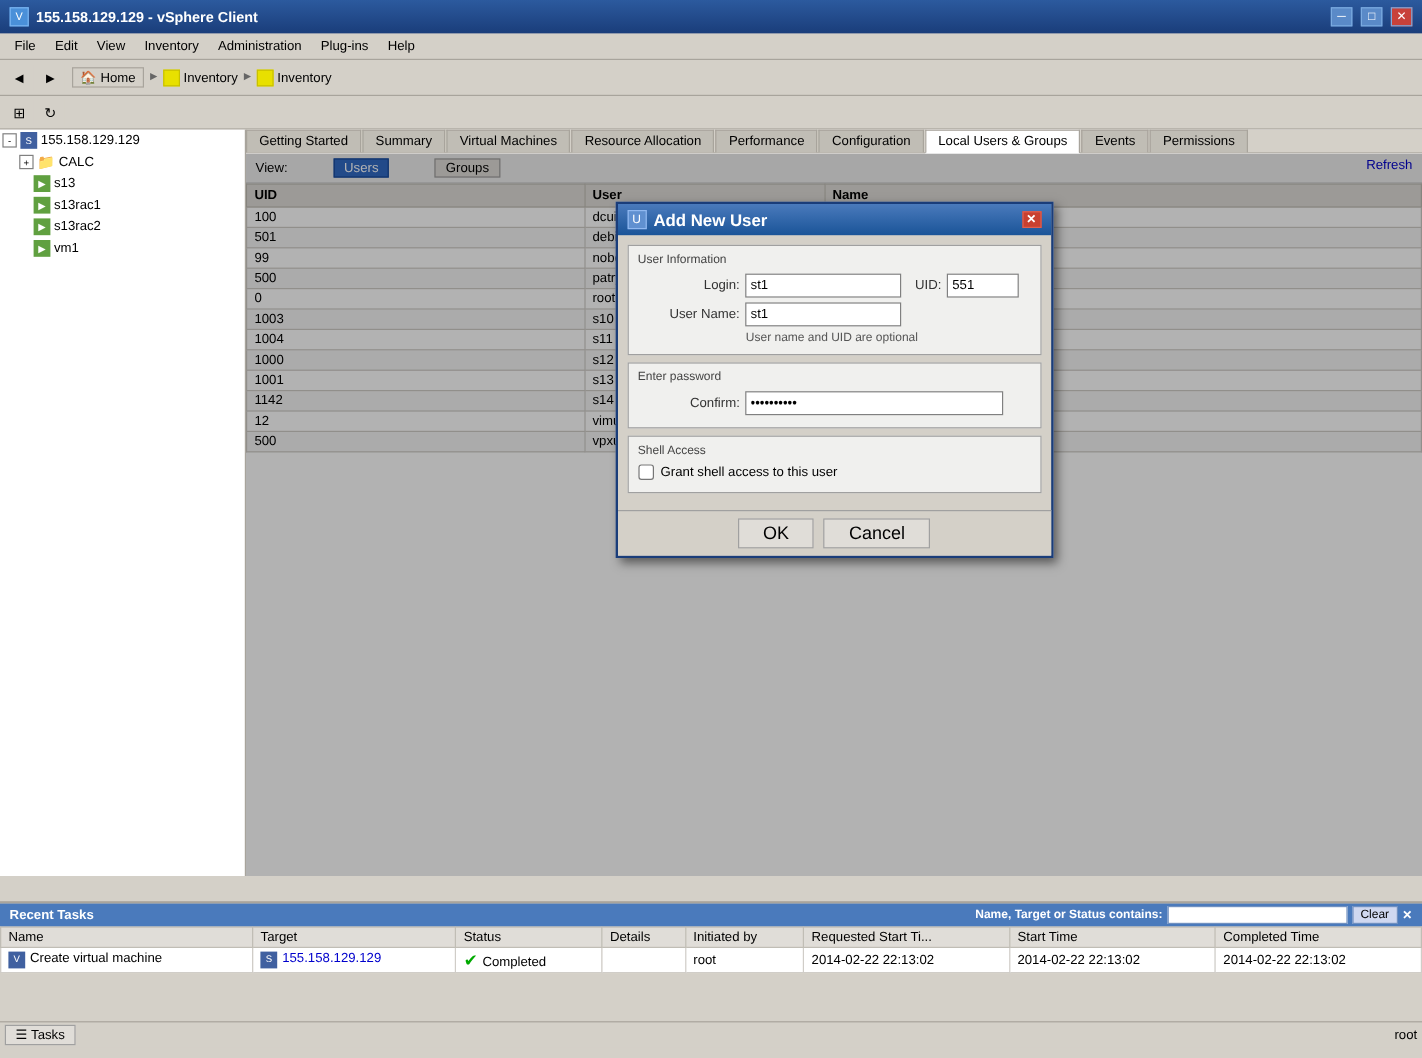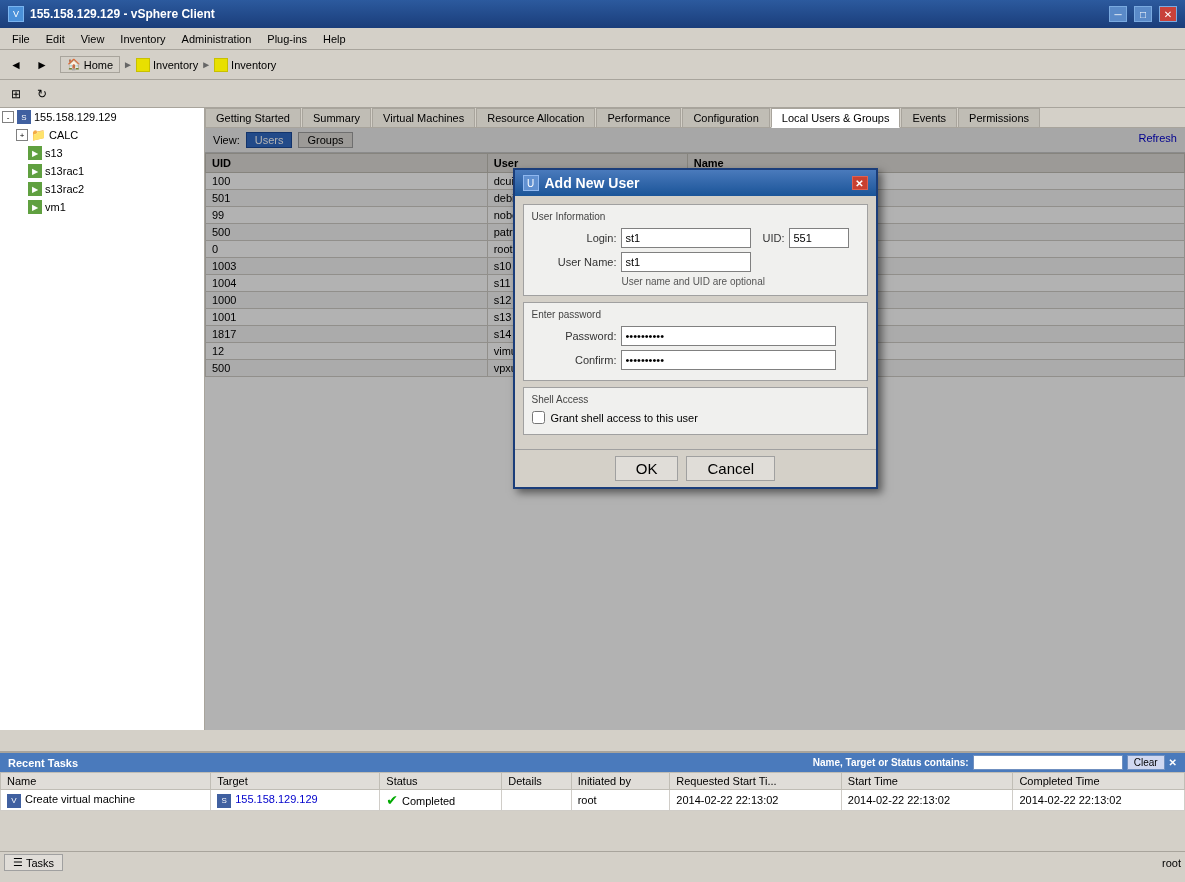--- a/index.html
+++ b/index.html
@@ -45,21 +45,21 @@
 
     
     #tabs { background: #d4d0c8; display: flex; border-bottom: 1px solid #a8a49c; }
     .tab { padding: 3px 10px; border: 1px solid #a8a49c; border-bottom: none; cursor: pointer; background: #c0bdb5; font-size: 11px; margin-right: 1px; }
     .tab.active { background: white; border-bottom: 1px solid white; margin-bottom: -1px; }
 
     
     #view-area { background: white; flex: 1; overflow: hidden; position: relative; }
     #view-toolbar { background: #f0f0f0; padding: 4px 8px; border-bottom: 1px solid #c8c8c8; display: flex; gap: 8px; justify-content: space-between; }
     .view-label { font-size: 11px; }
-    .view-btn { padding: 1px 8px; border: 1px solid #a0a0a0; background: #e0ddd8; cursor: pointer; font-size: 11px; }
+    .view-btn { padding: 1px 8px; border: 1px solid #a0a0a0; background: #e0ddd8; cursor: pointer; font-size: 11px; margin-left: 32px; }
     .view-btn.active { background: #316ac5; color: white; border-color: #1a4a9a; }
     .refresh-link { color: #0000cc; cursor: pointer; text-decoration: none; font-size: 11px; }
 
     
     #users-table { width: 100%; border-collapse: collapse; font-size: 11px; }
     #users-table th { background: #e0ddd8; border: 1px solid #c0bdb5; padding: 3px 6px; text-align: left; font-weight: bold; }
     #users-table td { border: 1px solid #d0cdc8; padding: 2px 6px; background: white; }
     #users-table tr:nth-child(even) td { background: #f5f5f5; }
 
     
@@ -258,21 +258,21 @@
               <td>1000</td>
               <td>s12</td>
               <td>s12</td>
             </tr>
             <tr>
               <td>1001</td>
               <td>s13</td>
               <td>s13</td>
             </tr>
             <tr>
-              <td>1817</td>
+              <td>1142</td>
               <td>s14</td>
               <td>s14</td>
             </tr>
             <tr>
               <td>12</td>
               <td>vimuser</td>
               <td>vimu...</td>
             </tr>
             <tr>
               <td>500</td>
@@ -301,24 +301,20 @@
               </div>
               <div class="form-row">
                 <span class="form-label">User Name:</span>
                 <input class="form-input form-input-wide" type="text" value="st1" style="">
               </div>
               <div class="form-note">User name and UID are optional</div>
             </div>
 
             <div class="section-box">
               <div class="section-title">Enter password</div>
-              <div class="form-row">
-                <span class="form-label">Password:</span>
-                <input class="form-input form-input-full" type="password" value="**********" style="">
-              </div>
               <div class="form-row">
                 <span class="form-label">Confirm:</span>
                 <input class="form-input form-input-full" type="password" value="**********" style="">
               </div>
             </div>
 
             <div class="section-box">
               <div class="section-title">Shell Access</div>
               <div class="checkbox-row">
                 <input type="checkbox" id="shellAccess" style="">

